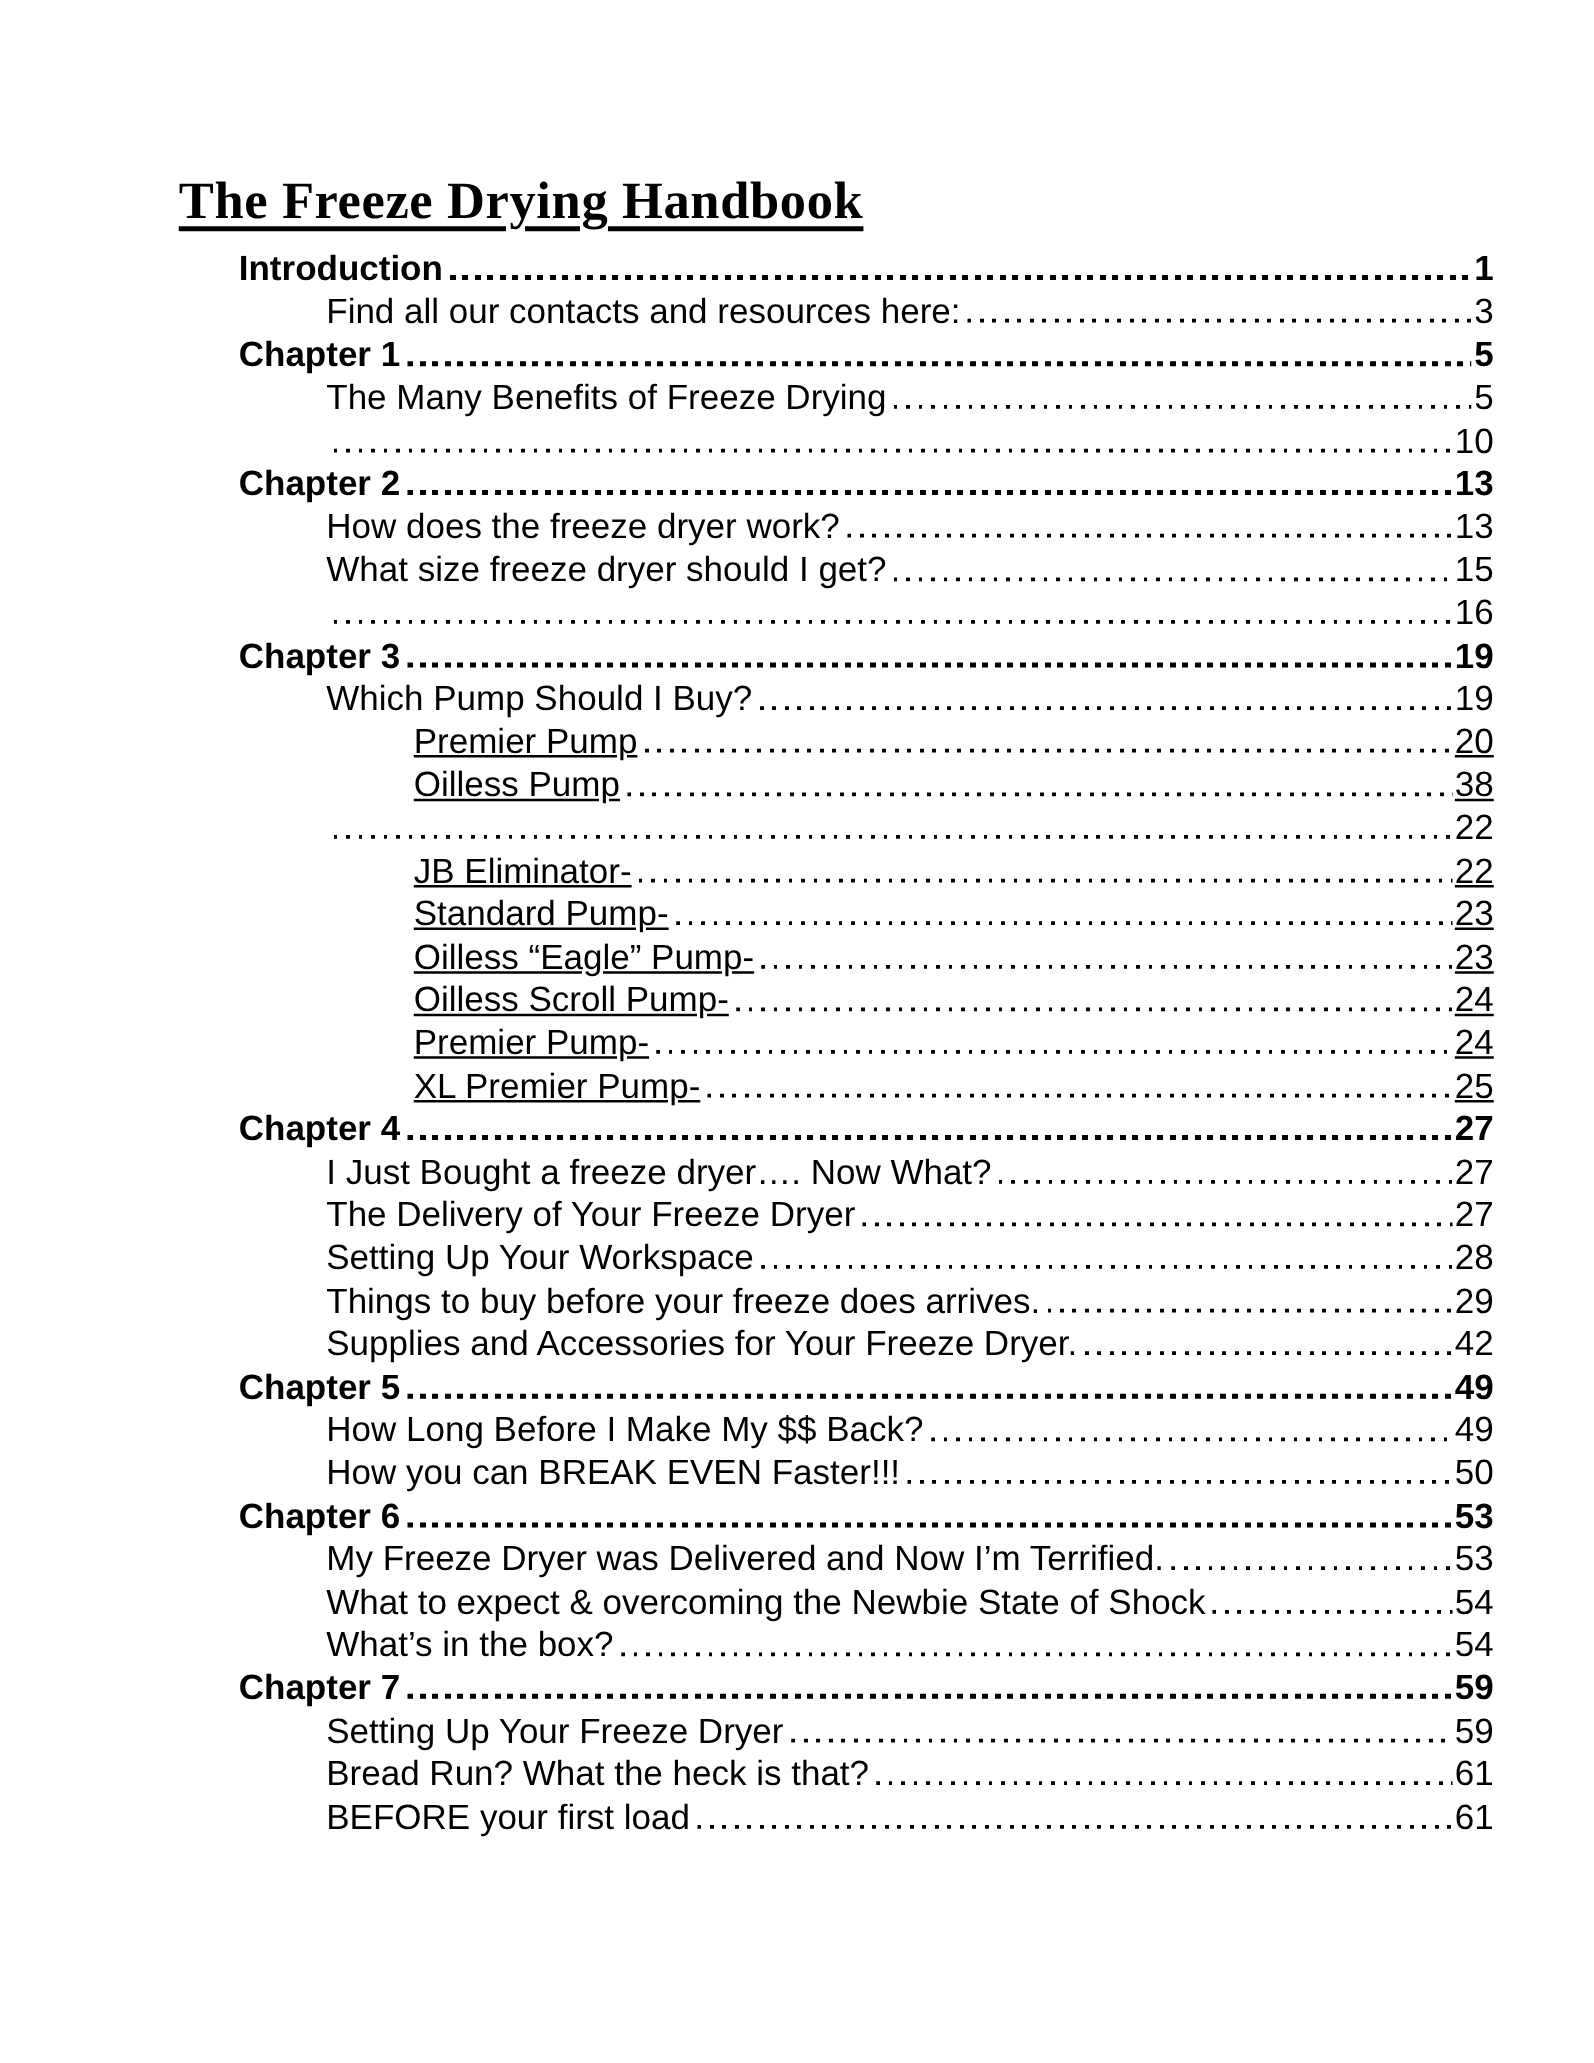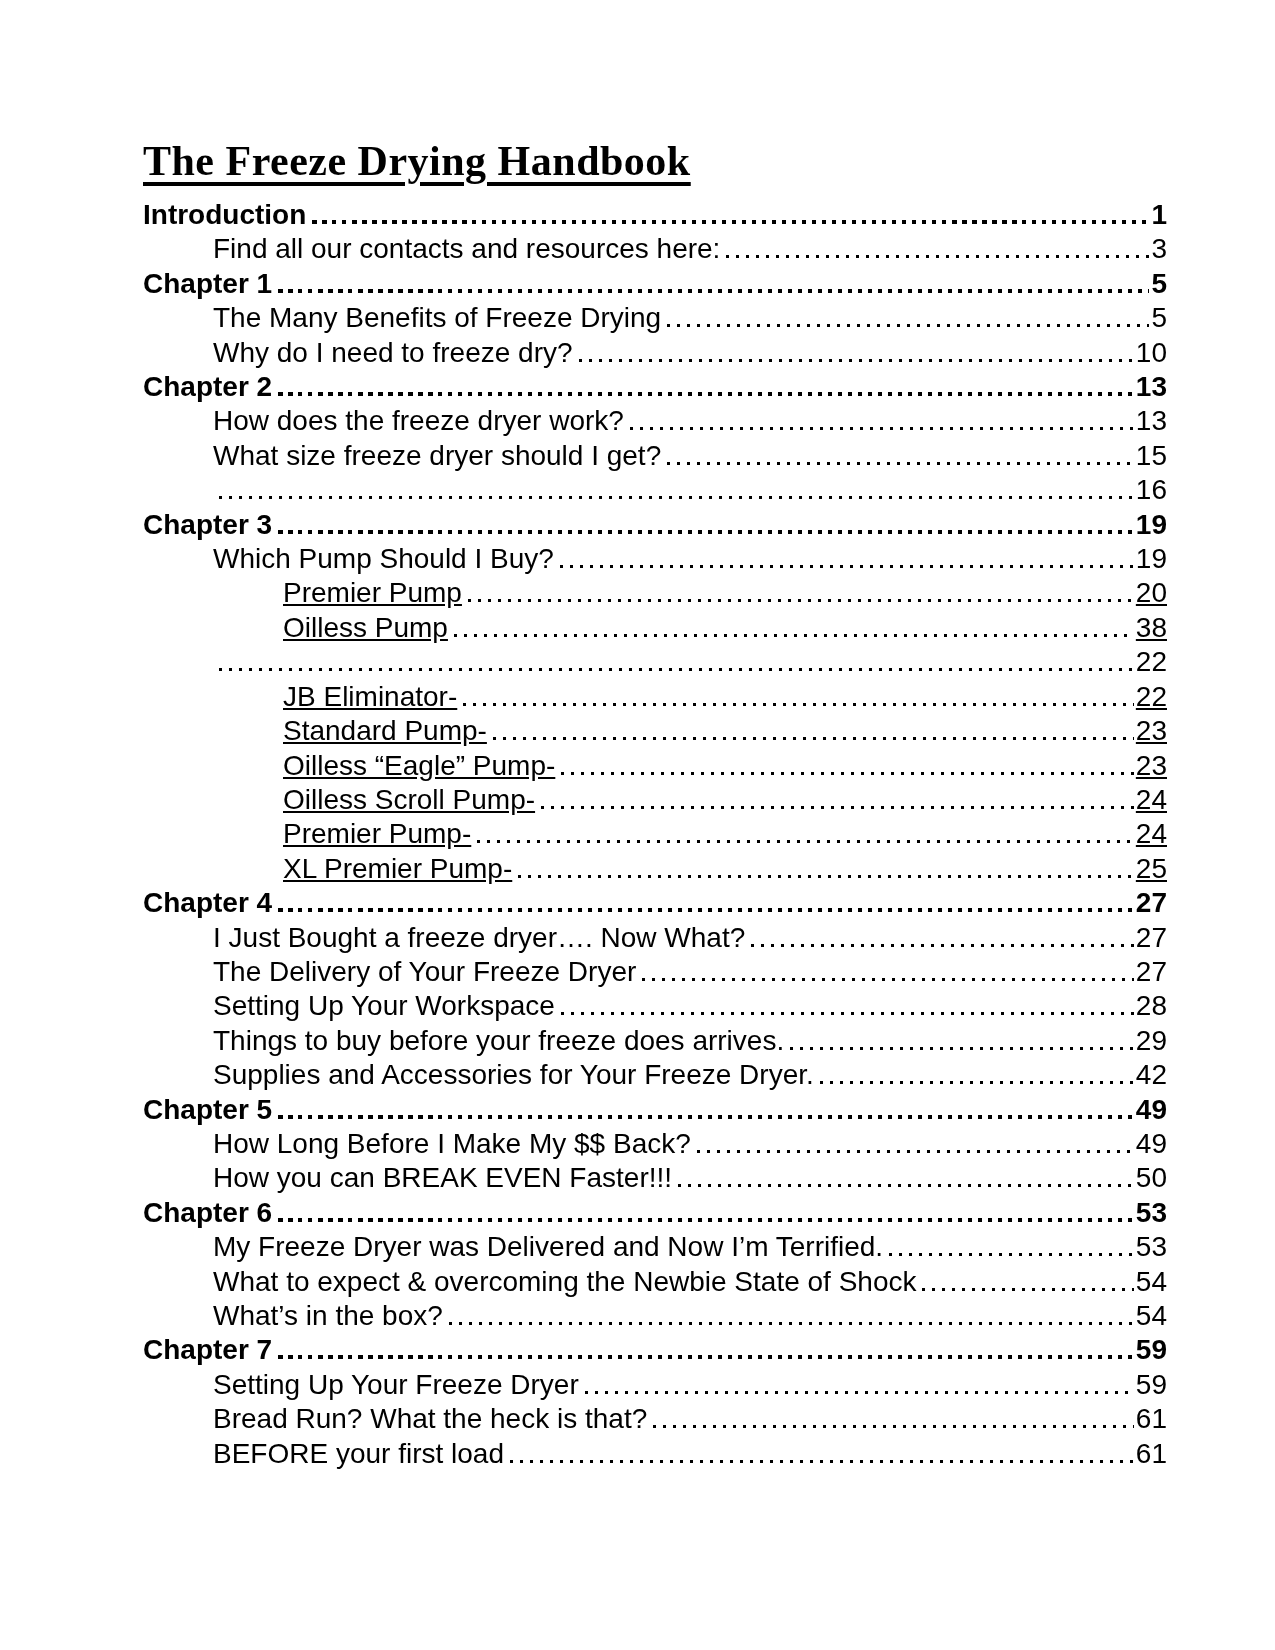--- a/index.html
+++ b/index.html
@@ -7,21 +7,21 @@
     padding: 0;
     background: #ffffff;
   }
   .page {
     position: relative;
     width: 1275px;
     height: 1650px;
     background: #ffffff;
     color: #000000;
     box-sizing: border-box;
-    padding: 138px 108px 0 143px;
+    padding: 138px 80px 0 143px;
     font-family: "Liberation Sans", sans-serif;
     overflow: hidden;
   }
   .doc-title {
     margin: 0 0 14px 0;
     font-family: "Liberation Serif", "DejaVu Serif", serif;
     font-weight: bold;
     font-size: 42px;
     line-height: 46px;
     letter-spacing: 0.5px;
@@ -33,20 +33,21 @@
   }
   .toc {
     width: 100%;
   }
   .toc-row {
     display: flex;
     align-items: baseline;
     font-size: 28px;
     line-height: 34.4px;
     white-space: nowrap;
+    margin-left: 48px;
   }
   .toc-row.level-1 { padding-left: 70px; }
   .toc-row.level-2 { padding-left: 140px; text-decoration: underline; }
   .toc-row.bold { font-weight: bold; }
   .toc-label {
     flex: 0 0 auto;
   }
   .toc-leader {
     flex: 1 1 auto;
     height: 3px;
@@ -90,21 +91,20 @@
     <span class="toc-label">Chapter 1</span>
     <span class="toc-leader"></span>
     <span class="toc-page">5</span>
   </div>
       <div class="toc-row level-1">
     <span class="toc-label">The Many Benefits of Freeze Drying</span>
     <span class="toc-leader"></span>
     <span class="toc-page">5</span>
   </div>
       <div class="toc-row level-1">
-    <span class="toc-label">Why do I need to freeze dry?</span>
     <span class="toc-leader"></span>
     <span class="toc-page">10</span>
   </div>
       <div class="toc-row level-0 bold">
     <span class="toc-label">Chapter 2</span>
     <span class="toc-leader"></span>
     <span class="toc-page">13</span>
   </div>
       <div class="toc-row level-1">
     <span class="toc-label">How does the freeze dryer work?</span>

